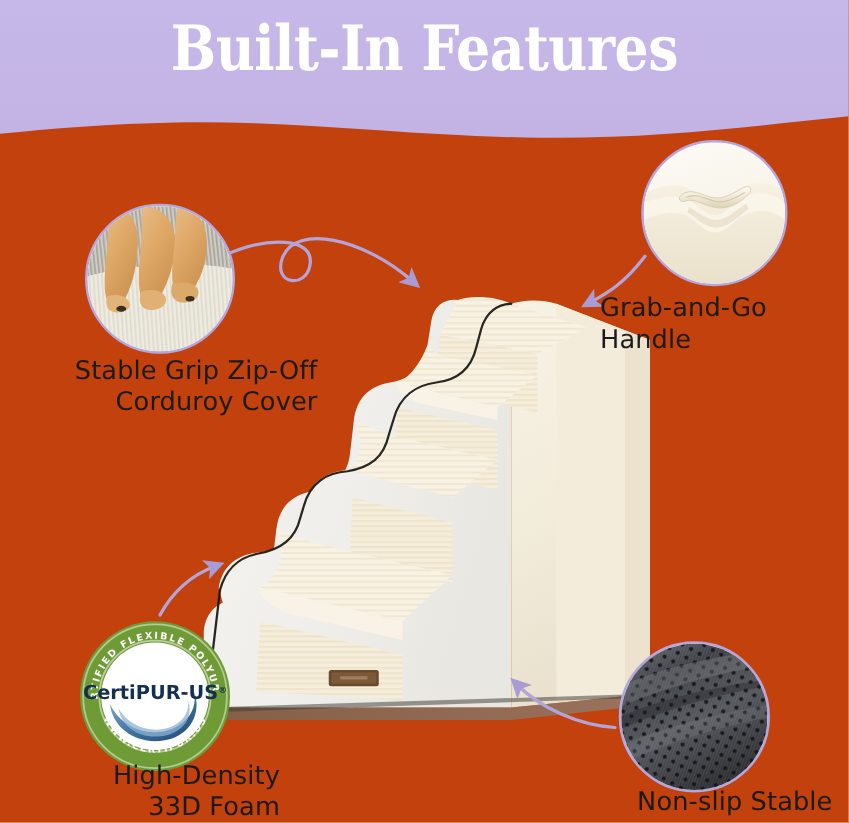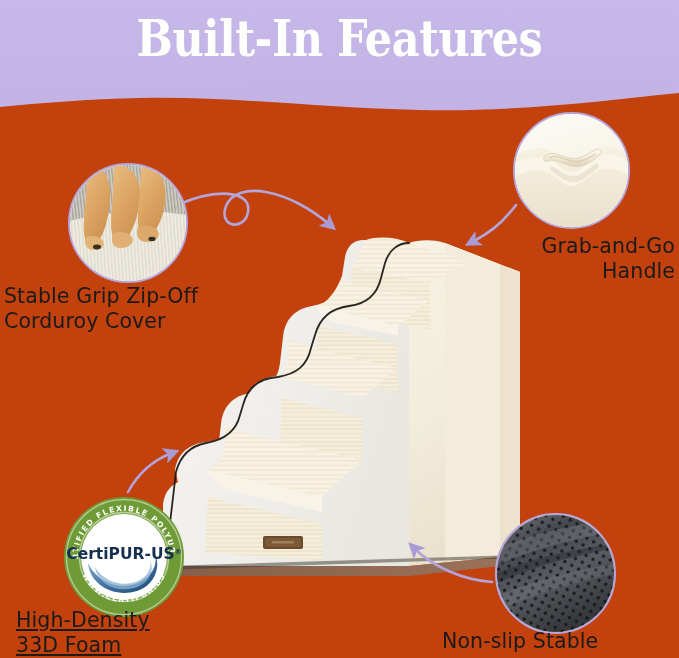--- a/index.html
+++ b/index.html
@@ -47,21 +47,21 @@
   }
   .inset svg{display:block;width:100%;height:100%;}
 
   
   .label{
     position:absolute;
     font-family:"DejaVu Sans", sans-serif;
     font-size:20.5px;
     line-height:1.22;
     color:#1b1b1b;
-    text-align:left;
+    text-align:right;
     letter-spacing:0.1px;
     white-space:pre-line;
   }
 
   
   .badge{position:absolute;}
   .badge svg{display:block;width:100%;height:100%;}
 </style>
 </head>
 <body>
@@ -352,21 +352,21 @@
 
       <text x="62" y="64" text-anchor="middle" font-family="'DejaVu Sans', sans-serif" font-size="15.5" font-weight="bold" fill="#14304e">
         <tspan>CertiPUR-US</tspan><tspan font-size="7" dy="-5">®</tspan>
       </text>
     </svg>
   </div>
 
   <div class="label" style="left:4px;top:284px;width:250px;">Stable Grip Zip-Off
 Corduroy Cover</div>
 
-  <div class="label" style="left:480px;top:234px;width:195px;text-align:right;">Grab-and-Go
+  <div class="label" style="left:480px;top:234px;width:195px;text-align:left;">Grab-and-Go
 Handle</div>
 
-  <div class="label" style="left:16px;top:608px;width:192px;text-decoration:underline;">High-Density
+  <div class="label" style="left:32px;top:608px;width:192px;">High-Density
 33D Foam</div>
 
   <div class="label" style="left:442px;top:629px;width:224px;">Non-slip Stable</div>
 
 </div>
 
 </body></html>

